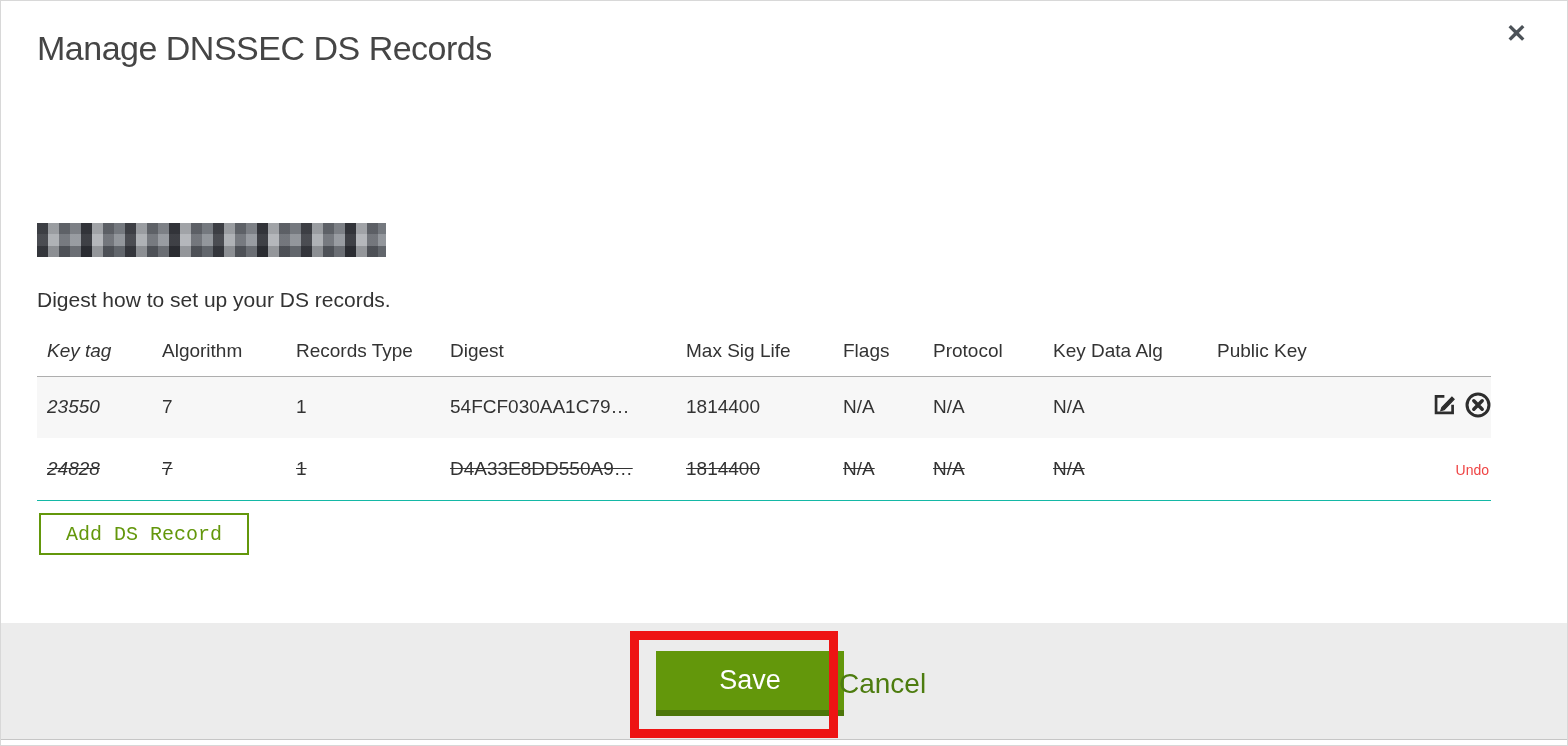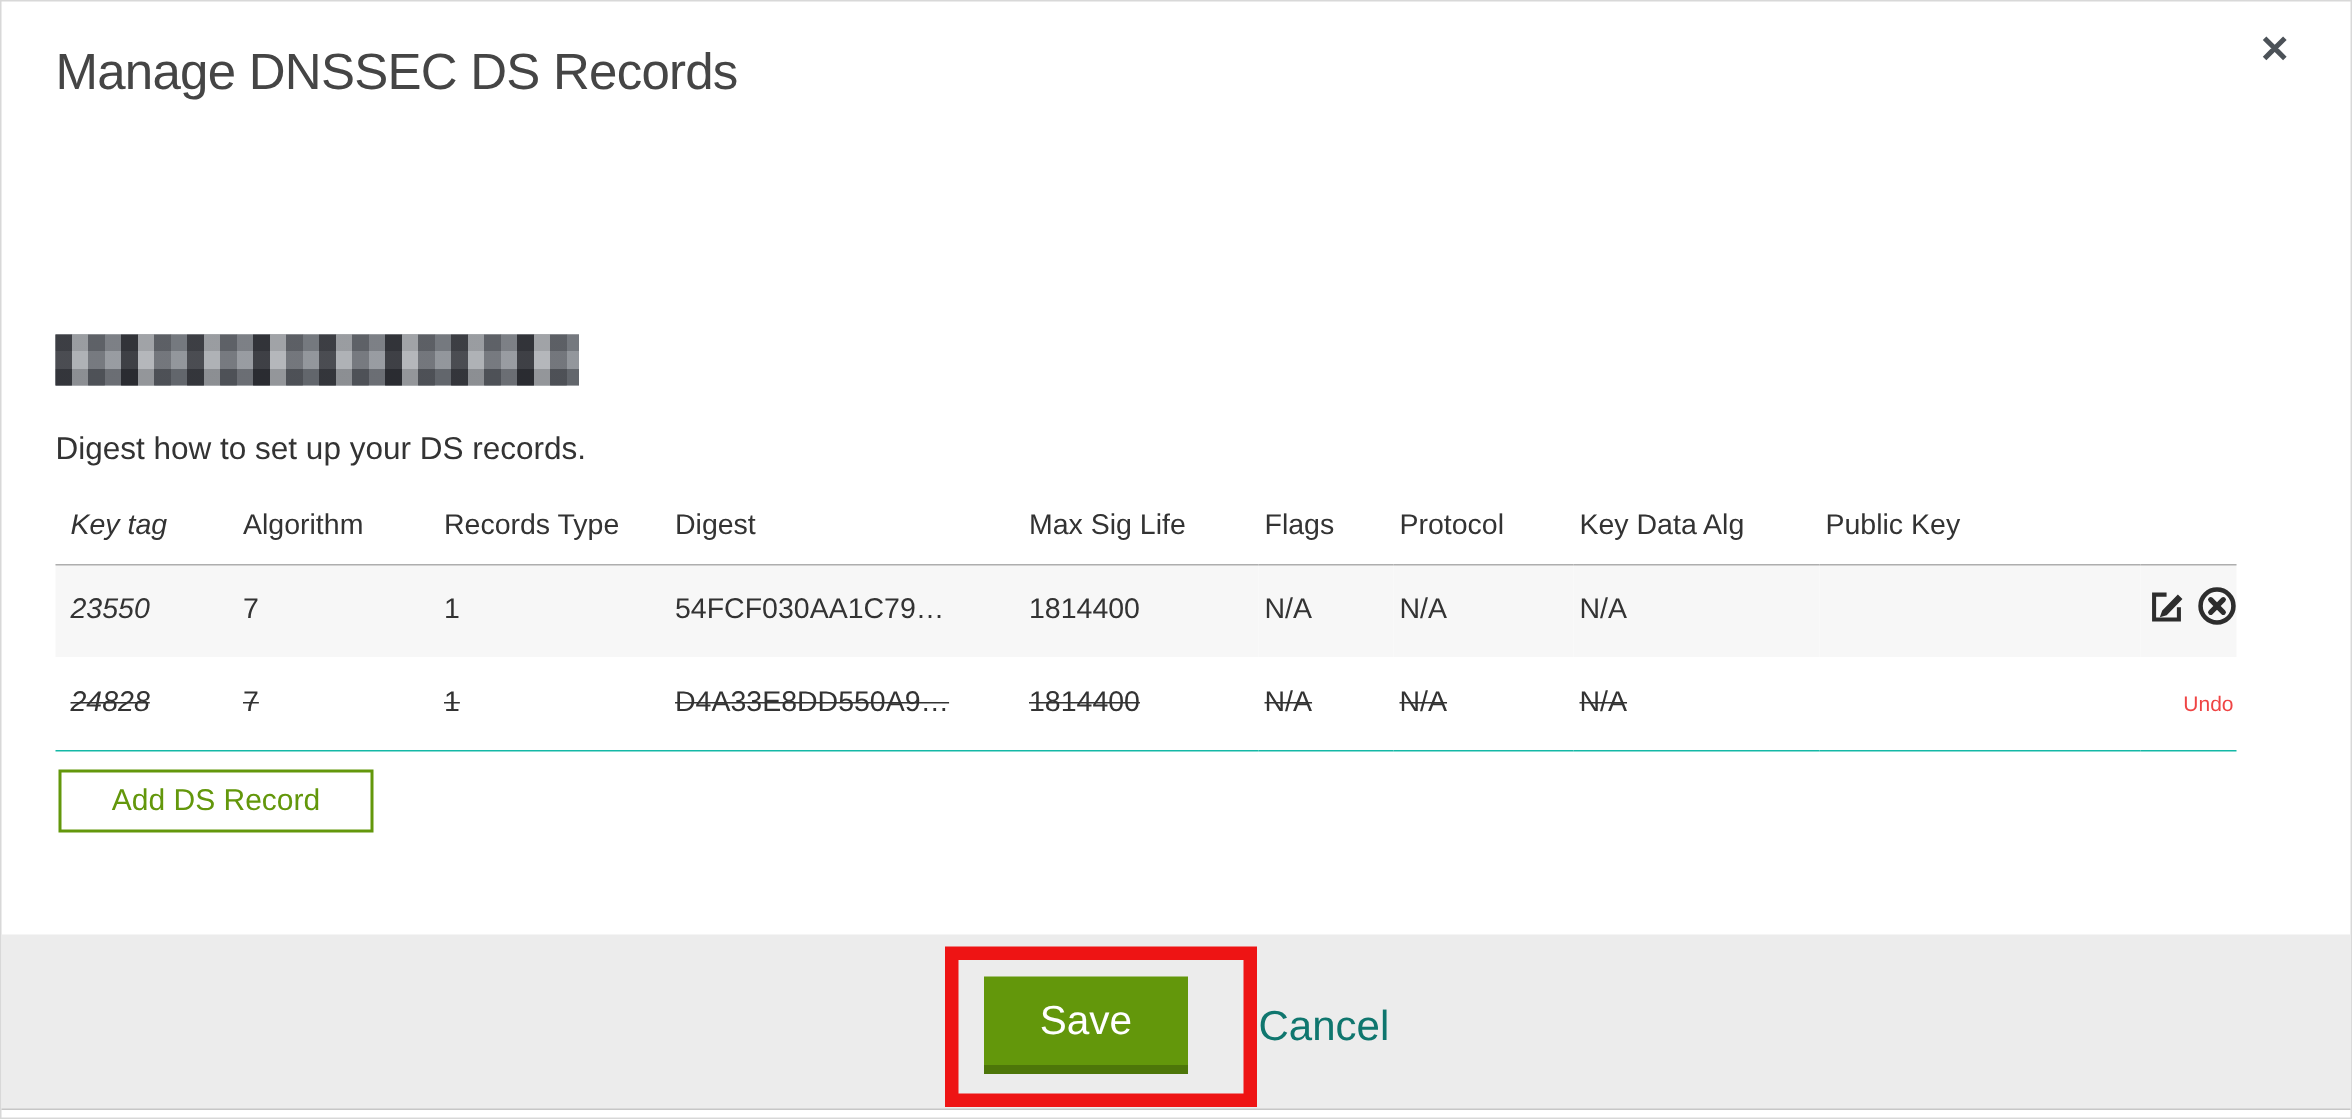--- a/index.html
+++ b/index.html
@@ -71,41 +71,41 @@
   .icon-btn + .icon-btn { margin-left: 1px; }
   .undo-link {
     color: #ef4444; font-size: 14px; text-decoration: none; cursor: pointer;
   }
 
   
   .add-ds-btn {
     position: absolute; left: 38px; top: 512px;
     width: 210px; height: 42px;
     background: #ffffff; border: 2px solid #63970b; color: #63970b;
-    font-size: 20px; font-family: Liberation Sans, sans-serif;
+    font-size: 20px; font-family: Liberation Mono, monospace;
     cursor: pointer;
   }
 
   
   .footer {
     position: absolute; left: 0; top: 622px;
     width: 1566px; height: 117px;
     background: #ececec; border-bottom: 1px solid #c6c6c6;
   }
   .save-btn {
     position: absolute; left: 655px; top: 650px;
-    width: 136px; height: 65px;
+    width: 188px; height: 65px;
     background: #63970b; color: #ffffff;
     border: none; border-bottom: 6px solid #4d7609;
     font-size: 27px; font-family: "Liberation Sans", sans-serif;
     cursor: pointer;
   }
   .cancel-link {
     position: absolute; left: 838px; top: 667px;
-    font-size: 28px; color: #0f766e; text-decoration: none; cursor: pointer;
+    font-size: 28px; color: #4d7c0f; text-decoration: none; cursor: pointer;
   }
   .annotation-box {
     position: absolute; left: 629px; top: 630px;
     width: 208px; height: 107px;
     border: 9px solid #ee1414;
     pointer-events: none;
   }
 </style>
 </head>
 <body>

